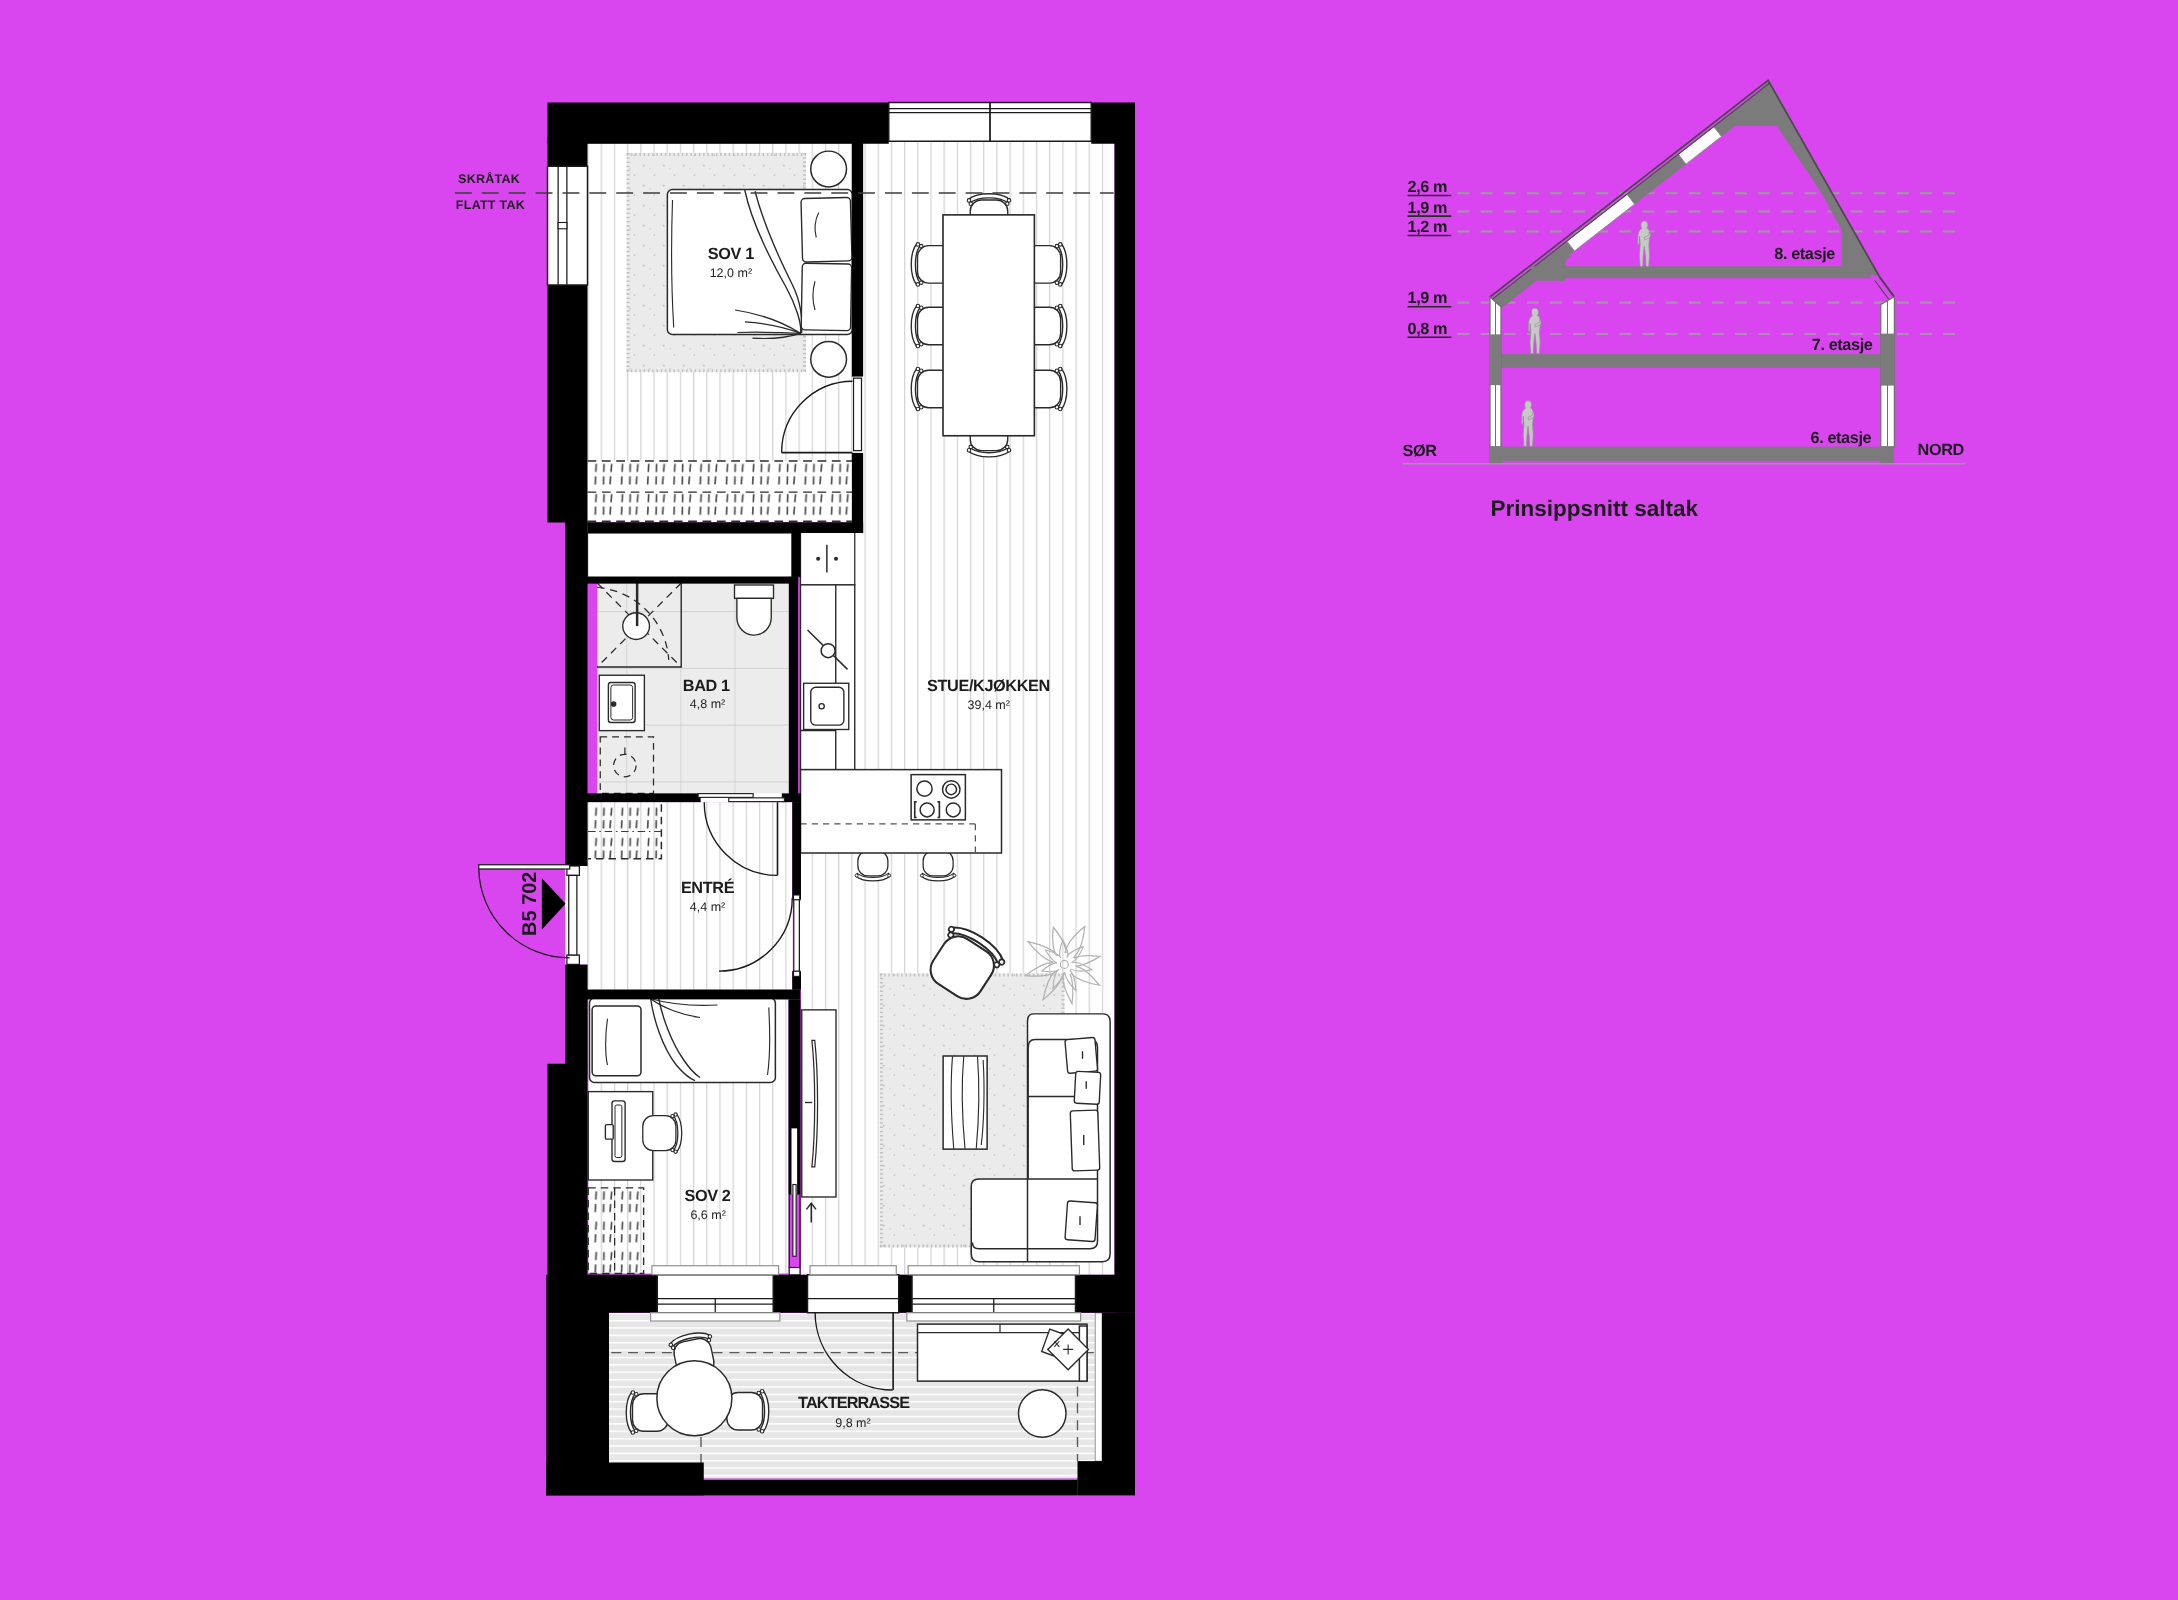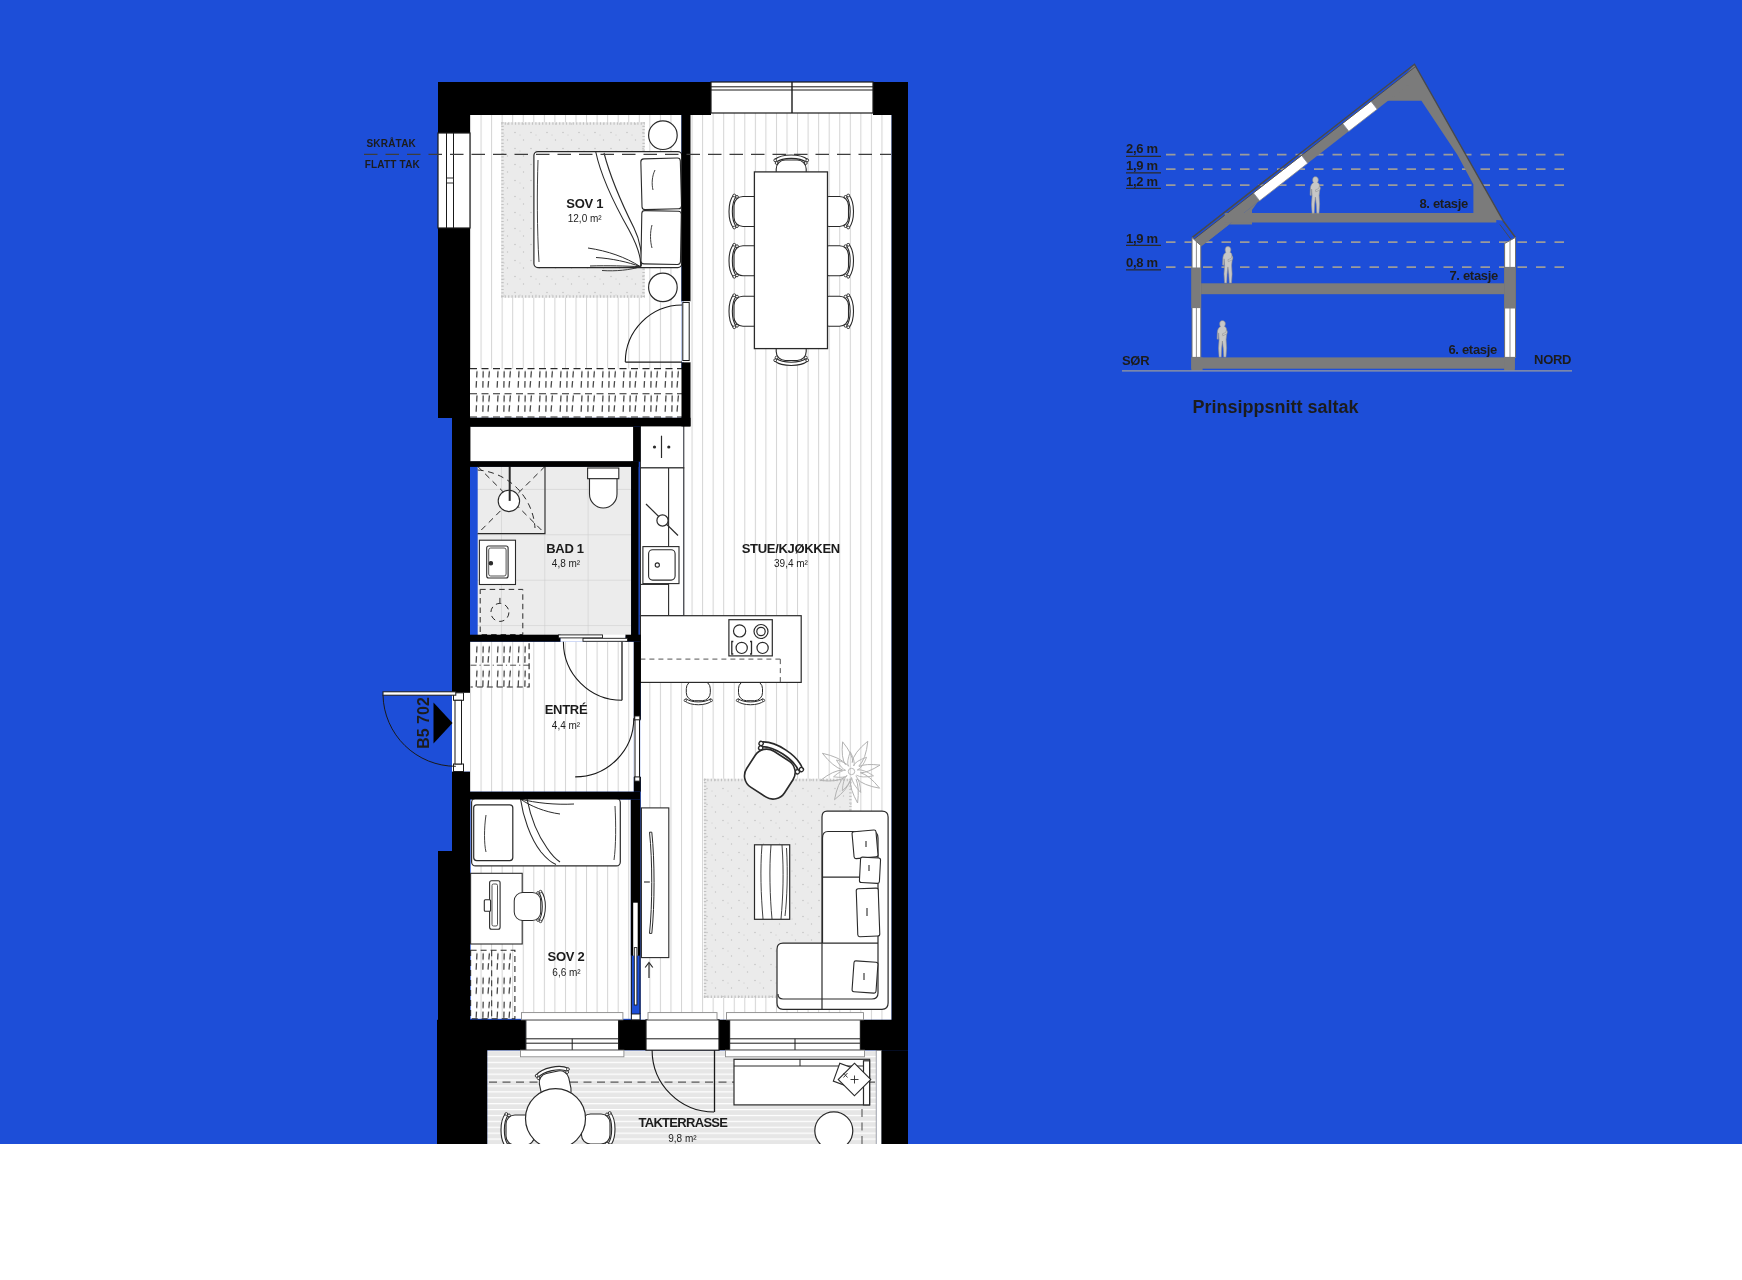--- a/index.html
+++ b/index.html
@@ -1,16 +1,16 @@
 <!DOCTYPE html>
 <html><head>
 <meta charset="utf-8">
 <style>
   html,body{margin:0;padding:0;background:#fff;}
-  .page{position:relative;width:1742px;height:1144px;background:#1d4ed8;overflow:hidden;
+  .page{position:relative;width:1742px;height:1280px;background:#d946ef;overflow:hidden;
         font-family:"Liberation Sans", sans-serif;}
   svg{position:absolute;left:0;top:0;}
   text{font-family:"Liberation Sans", sans-serif;fill:#1c1c1c;}
   .rm{font-weight:bold;font-size:13px;letter-spacing:-0.3px;text-anchor:middle;}
   .ar{font-weight:normal;font-size:10px;text-anchor:middle;fill:#222;}
   .sm{font-weight:bold;font-size:10px;letter-spacing:0.2px;text-anchor:end;}
   .se{font-weight:bold;font-size:13px;letter-spacing:-0.3px;}
 </style>
 </head>
 <body>

